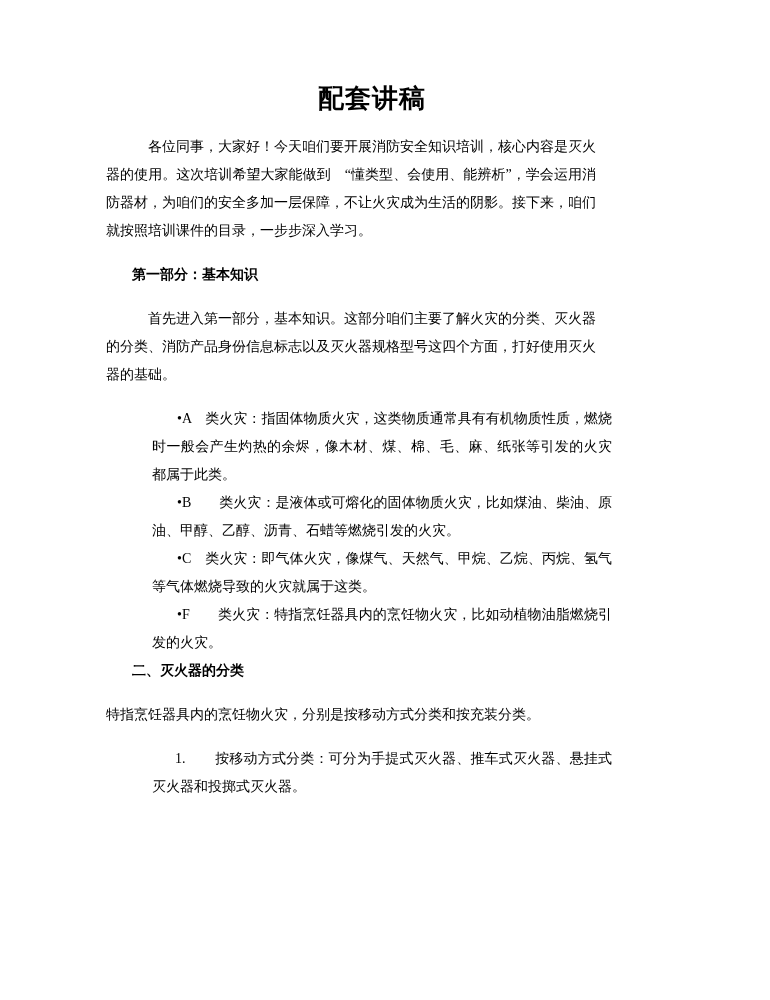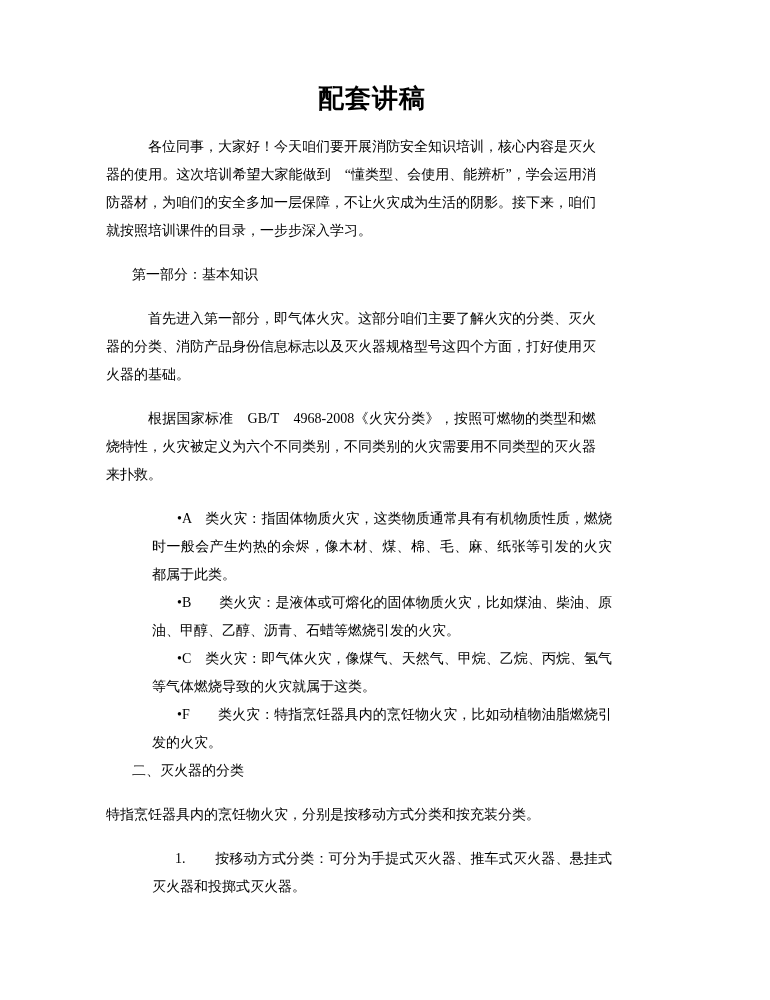--- a/index.html
+++ b/index.html
@@ -32,21 +32,21 @@
   .para {
     margin: 16px;
     text-align: justify;
     text-indent: 42px;      
   }
   .para.noindent {
     text-indent: 0;
   }
   .heading {
     margin: 0;
-    font-weight: normal;
+    font-weight: bold;
     text-indent: 42px;
     text-align: left;
   }
   .bullet {
     margin: 0 0 0 62px;     
     text-align: justify;
     text-indent: 25px;      
   }
   .bullet .marker {
     display: inline;
@@ -66,24 +66,23 @@
 <body>
 
 <div class="page">
 
   <h1 class="doc-title">配套讲稿</h1>
 
   <p class="para">各位同事，大家好！今天咱们要开展消防安全知识培训，核心内容是灭火器的使用。这次培训希望大家能做到　“懂类型、会使用、能辨析”，学会运用消防器材，为咱们的安全多加一层保障，不让火灾成为生活的阴影。接下来，咱们就按照培训课件的目录，一步步深入学习。</p>
 
   <p class="heading">第一部分：基本知识</p>
 
-  <p class="para">首先进入第一部分，即气体火灾。这部分咱们主要了解火灾的分类、灭火器的分类、消防产品身份信息标志以及灭火器规格型号这四个方面，打好使用灭火器的基础。</p>
+  <p class="para">首先进入第一部分，基本知识。这部分咱们主要了解火灾的分类、灭火器的分类、消防产品身份信息标志以及灭火器规格型号这四个方面，打好使用灭火器的基础。</p>
 
 
-  <p class="para">根据国家标准　GB/T　4968-2008《火灾分类》，按照可燃物的类型和燃烧特性，火灾被定义为六个不同类别，不同类别的火灾需要用不同类型的灭火器来扑救。</p>
 
   <p class="bullet"><span class="marker">•</span><span>A　类火灾：指固体物质火灾，这类物质通常具有有机物质性质，燃烧时一般会产生灼热的余烬，像木材、煤、棉、毛、麻、纸张等引发的火灾都属于此类。</span></p>
 
   <p class="bullet"><span class="marker">•</span><span>B　　类火灾：是液体或可熔化的固体物质火灾，比如煤油、柴油、原油、甲醇、乙醇、沥青、石蜡等燃烧引发的火灾。</span></p>
 
   <p class="bullet"><span class="marker">•</span><span>C　类火灾：即气体火灾，像煤气、天然气、甲烷、乙烷、丙烷、氢气等气体燃烧导致的火灾就属于这类。</span></p>
 
 
 
   <p class="bullet"><span class="marker">•</span><span>F　　类火灾：特指烹饪器具内的烹饪物火灾，比如动植物油脂燃烧引发的火灾。</span></p>

